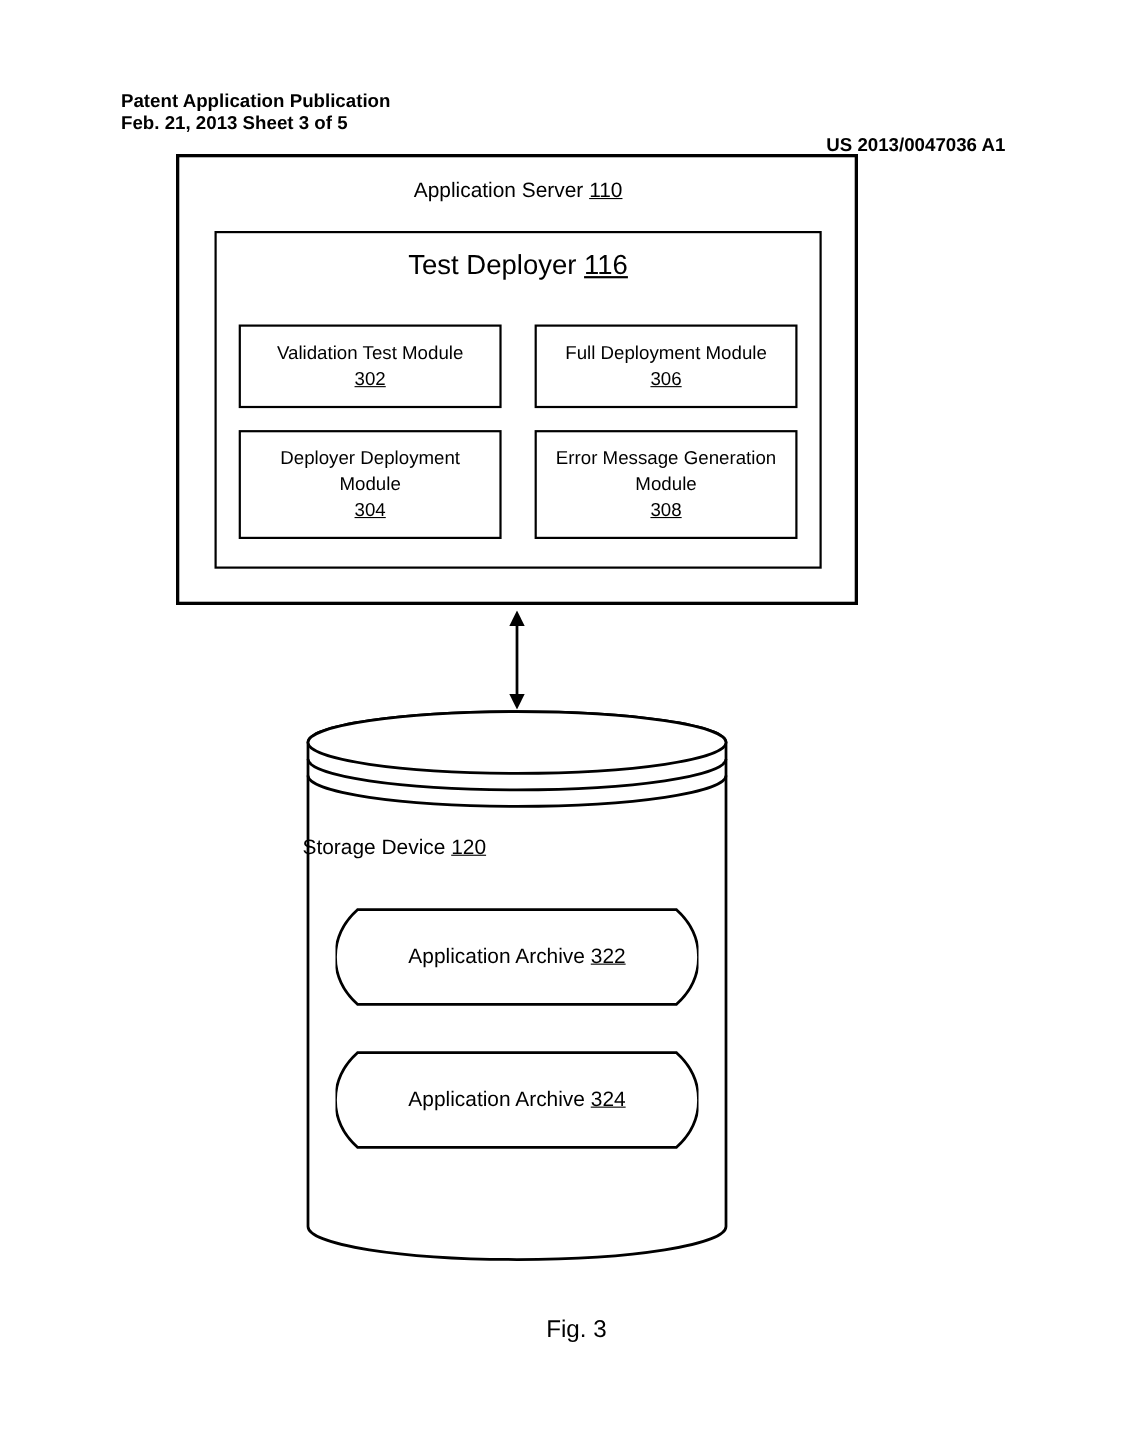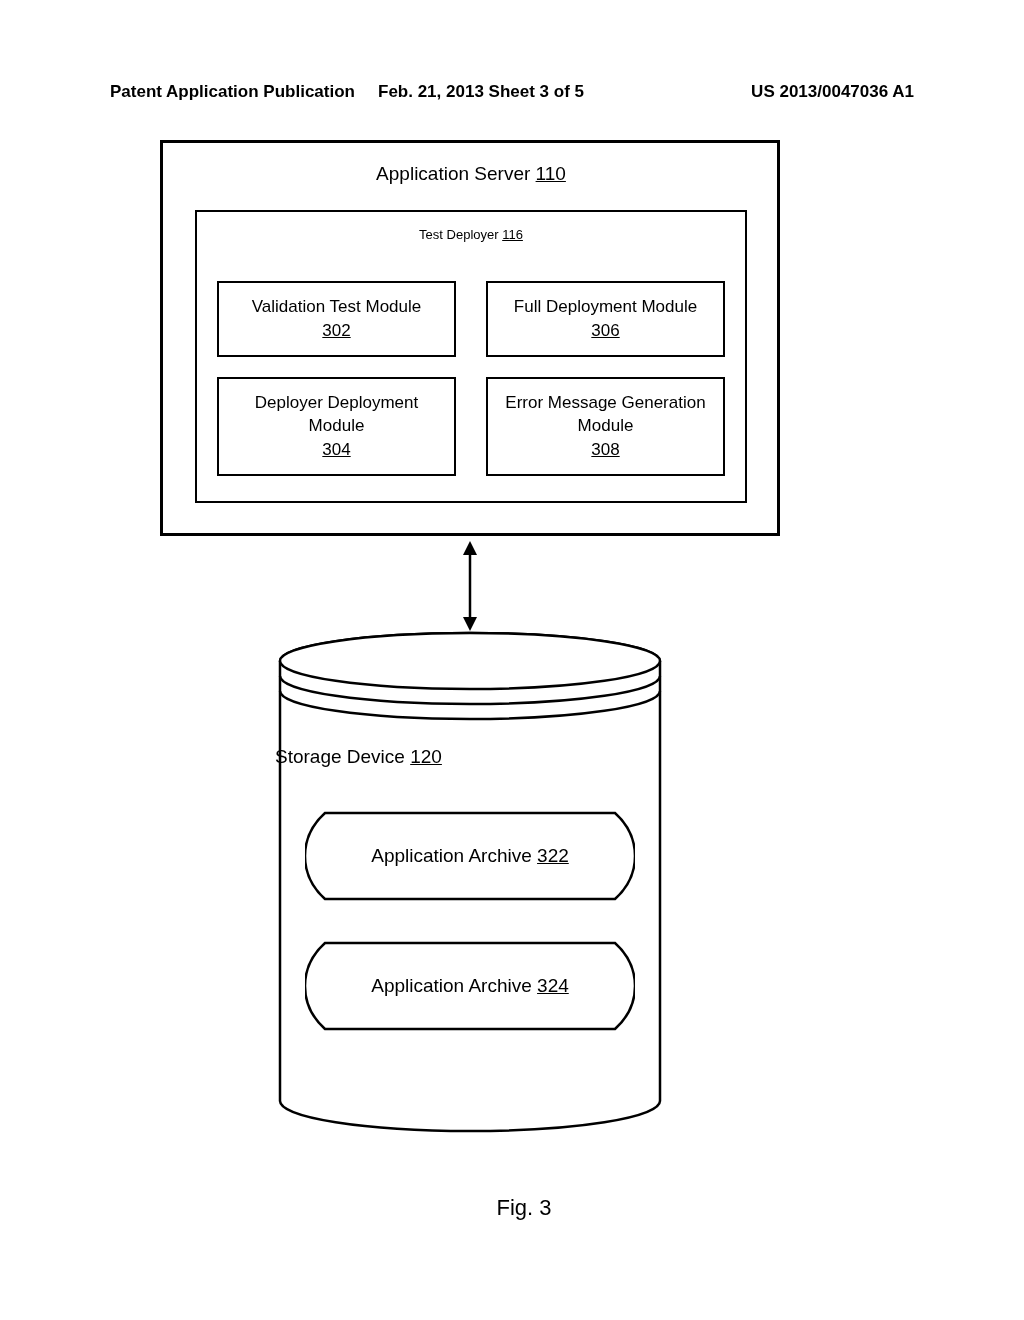--- a/index.html
+++ b/index.html
@@ -16,20 +16,21 @@
     }
     .header {
       position: absolute;
       top: 82px;
       left: 110px;
       right: 110px;
       display: flex;
       justify-content: space-between;
       font-size: 17px;
       font-weight: bold;
+      flex-direction: column;
     }
     .header-left {
       flex: 1;
     }
     .header-center {
       flex: 1;
       text-align: left;
     }
     .header-right {
       flex: 1;
@@ -48,21 +49,21 @@
     }
     .app-server-title {
       font-size: 19px;
       margin-bottom: 25px;
     }
     .test-deployer-box {
       border: 2px solid black;
       padding: 15px 20px 25px 20px;
     }
     .test-deployer-title {
-      font-size: 13px;
+      font-size: 25px;
       margin-bottom: 20px;
     }
     .module-grid {
       display: grid;
       grid-template-columns: 1fr 1fr;
       gap: 20px 30px;
       margin-top: 39px;
     }
     .module-box {
       border: 2px solid black;

